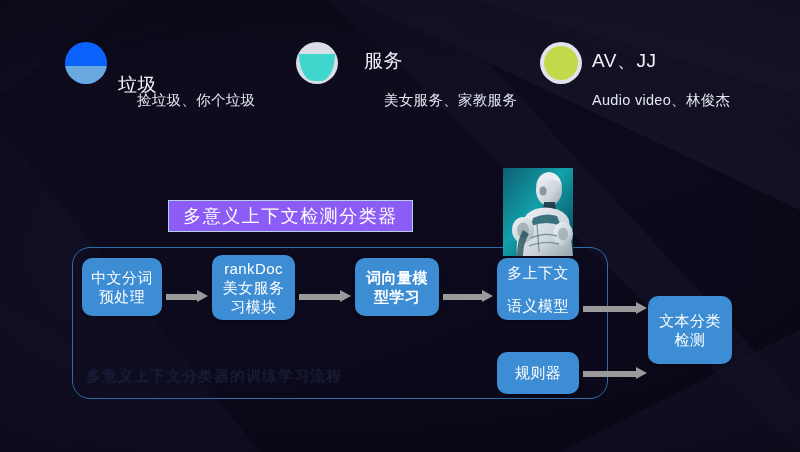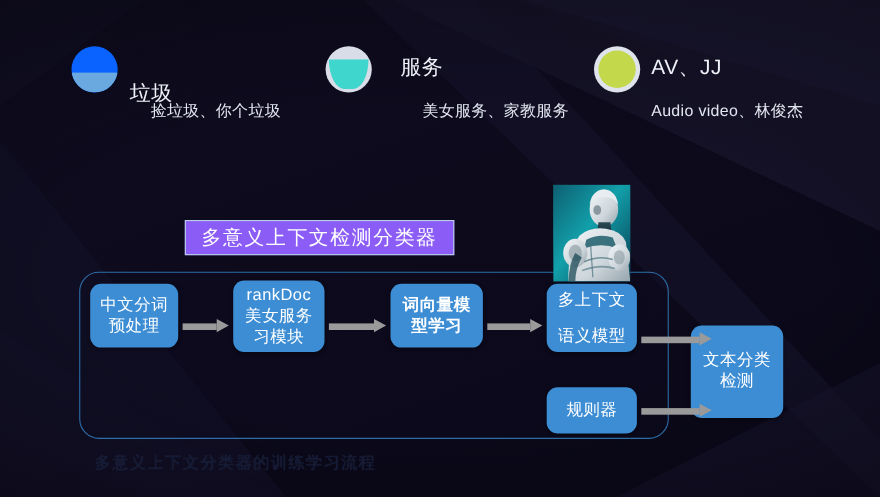--- a/index.html
+++ b/index.html
@@ -110,21 +110,20 @@
   }
   .frame-caption {
     position: absolute;
     left: 86px;
     top: 367px;
     font-size: 15px;
     color: #141a33;
     letter-spacing: 1px;
     white-space: nowrap;
     text-shadow: 0 0 1px rgba(70,90,140,0.45);
-    margin-top: 44px;
   }
 
   .title-chip {
     position: absolute;
     left: 168px;
     top: 200px;
     width: 245px;
     height: 32px;
     background: #8b5cf6;
     border: 1.5px solid #b9cfe8;
@@ -299,21 +298,21 @@
 
   <div class="node" style="left:497px; top:258px; width:82px; height:62px;gap:13px;">
     <span class="ln">多上下文</span>
     <span class="ln">语义模型</span>
   </div>
 
   <div class="node" style="left:497px; top:352px; width:82px; height:42px;">
     <span class="ln">规则器</span>
   </div>
 
-  <div class="node" style="left:628px; top:296px; width:84px; height:84px;font-family:Liberation Mono, monospace;">
+  <div class="node" style="left:648px; top:296px; width:84px; height:68px;">
     <span class="ln">文本分类</span>
     <span class="ln">检测</span>
   </div>
 
   <div class="arrow" style="left:166px; top:290px; width:42px;">
     <div class="shaft" style="width:31px;"></div>
       <div class="head" style="left:31px;"></div>
   </div>
   <div class="arrow" style="left:299px; top:290px; width:52px;">
     <div class="shaft" style="width:41px;"></div>

